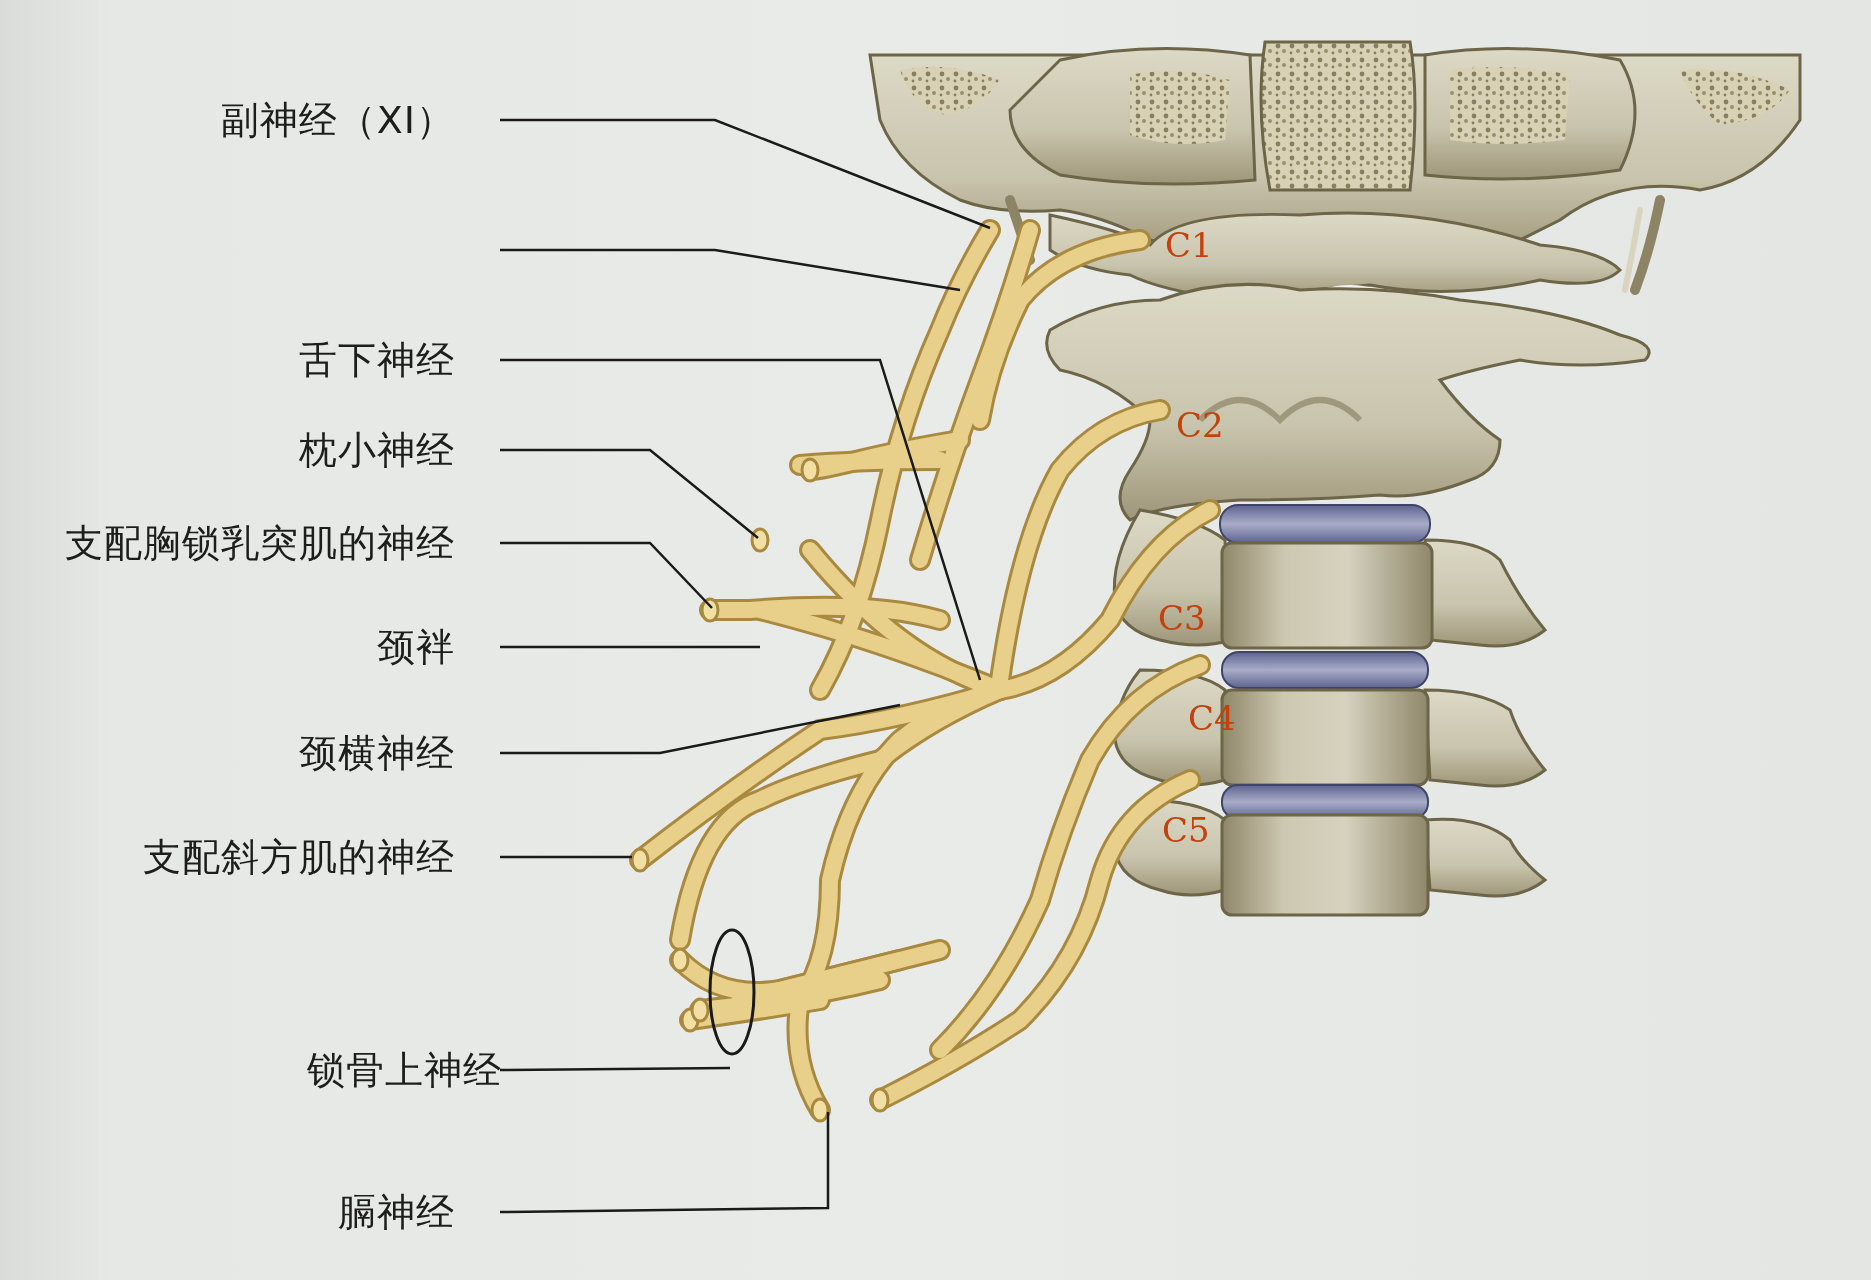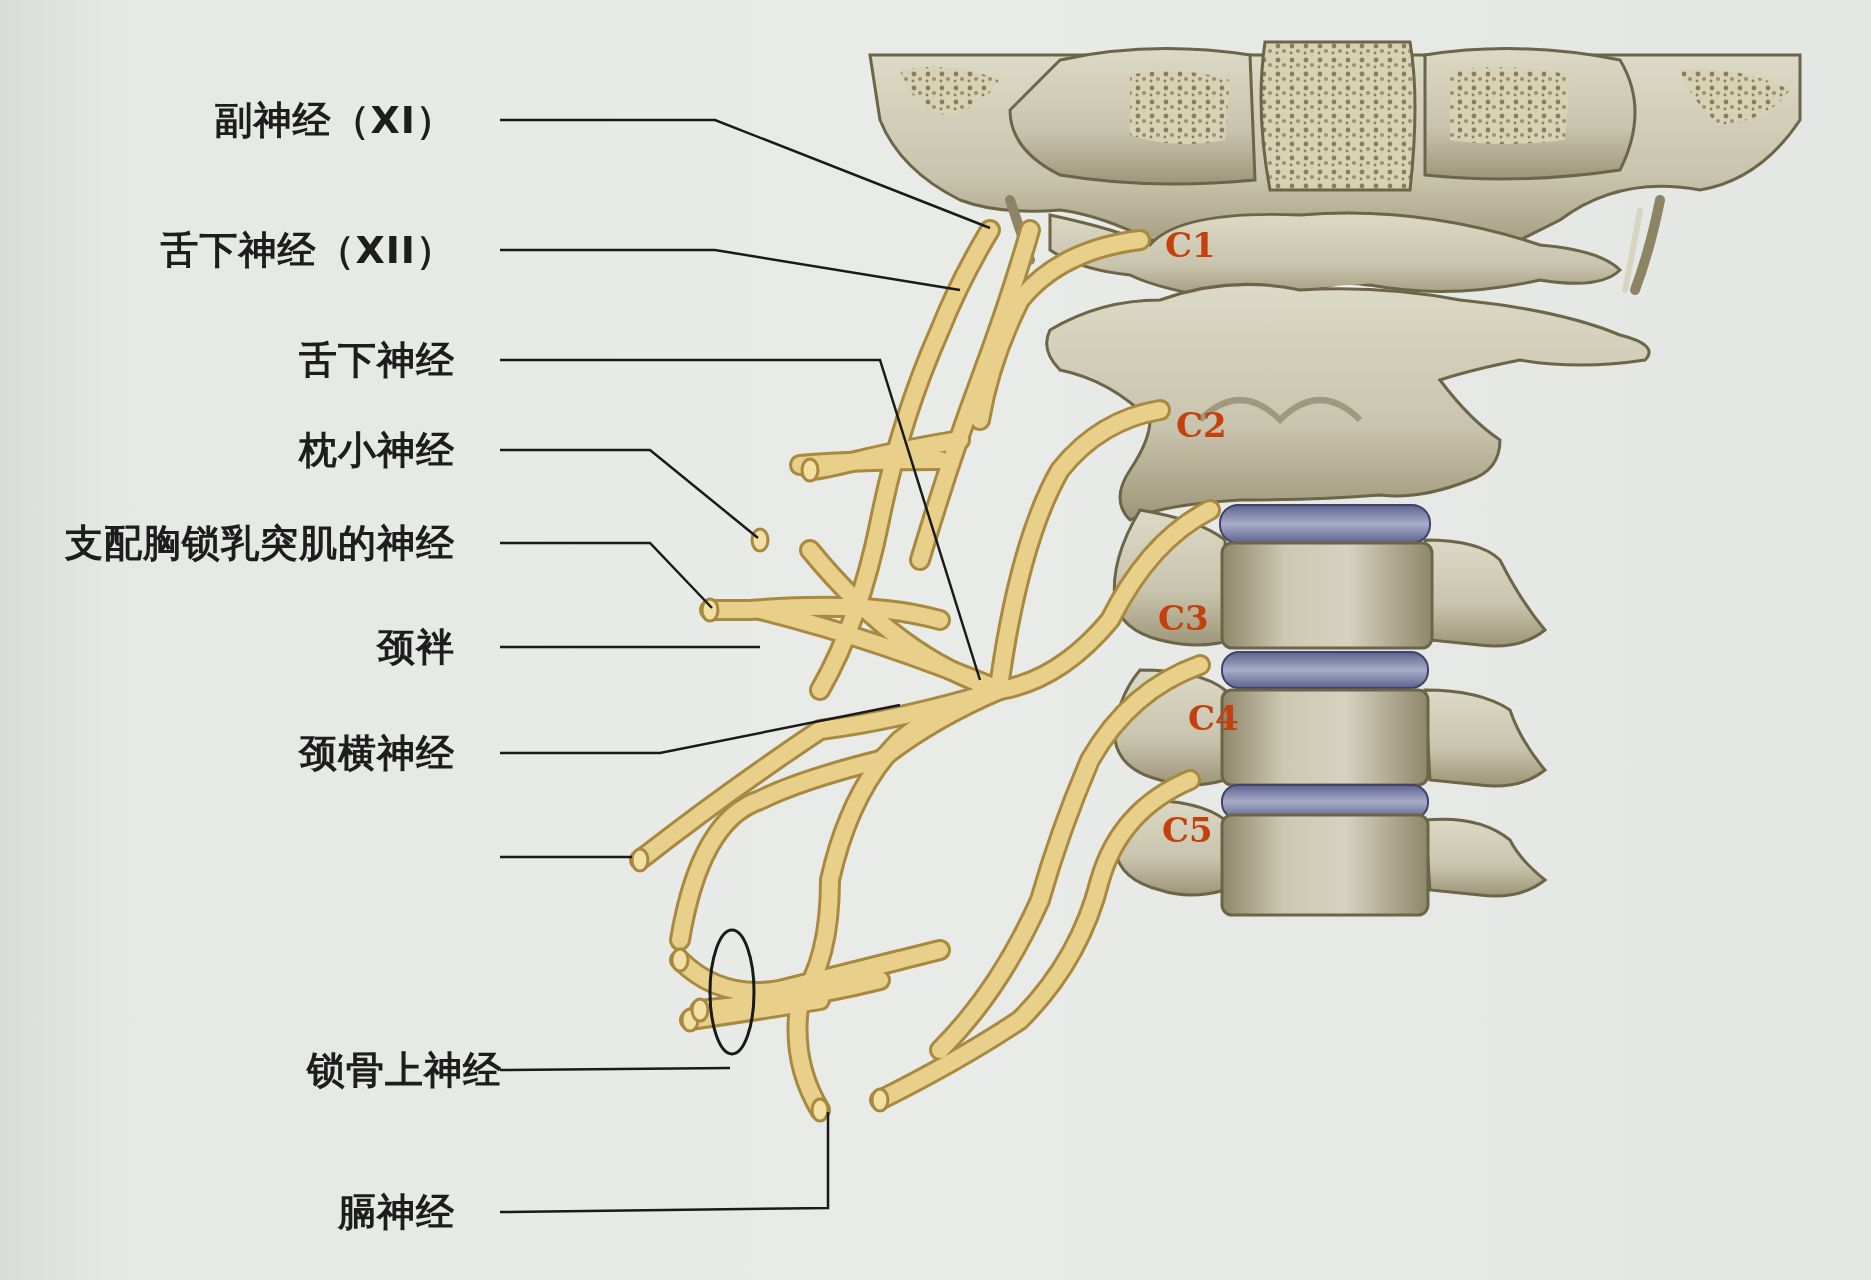--- a/index.html
+++ b/index.html
@@ -2,21 +2,21 @@
 <html><head>
 <meta charset="utf-8">
 <style>
   html, body { margin: 0; padding: 0; }
   body {
     width: 1871px; height: 1280px; overflow: hidden;
     background: linear-gradient(90deg, #d9dcd8 0%, #e6e8e5 6%, #e9ebe8 50%, #e4e6e3 100%);
     font-family: "DejaVu Sans", "Liberation Sans", sans-serif;
     position: relative;
   }
-  #stage { position: absolute; left: 0; top: 0; width: 1841px; height: 1280px; font-weight: bold; }
+  #stage { position: absolute; left: 0; top: 0; width: 1841px; height: 1280px; }
   svg.art { position: absolute; left: 0; top: 0; }
   .label {
     position: absolute;
     font-size: 38px;
     color: #1d1d1d;
     white-space: nowrap;
     letter-spacing: 1px;
     text-align: right;
     line-height: 44px;
     transform: translateY(-50%);
@@ -177,26 +177,26 @@
       <path d="M500,543 L650,543 L712,608"></path>
       <path d="M500,647 L760,647"></path>
       <path d="M500,753 L660,753 L900,705"></path>
       <path d="M500,857 L632,857"></path>
       <path d="M500,1070 L730,1068"></path>
       <path d="M500,1212 L828,1208 L828,1112"></path>
     </g>
   </svg>
 
   <div class="label" style="right:1386px; top:120px;">副神经（XI）</div>
-  <div class="label" style="right:1386px; top:250px;">舌下神经（XII）</div>
   <div class="label" style="right:1386px; top:360px;">舌下神经</div>
   <div class="label" style="right:1386px; top:450px;">枕小神经</div>
   <div class="label" style="right:1386px; top:543px;">支配胸锁乳突肌的神经</div>
   <div class="label" style="right:1386px; top:647px;">颈袢</div>
   <div class="label" style="right:1386px; top:753px;">颈横神经</div>
+  <div class="label" style="right:1386px; top:857px;">支配斜方肌的神经</div>
   <div class="label" style="right:1339px; top:1070px;margin-left:37px;">锁骨上神经</div>
   <div class="label" style="right:1386px; top:1212px;">膈神经</div>
 
   <div class="vlabel" style="left:1165px; top:245px;">C1</div>
   <div class="vlabel" style="left:1176px; top:425px;">C2</div>
   <div class="vlabel" style="left:1158px; top:578px;margin-top:40px;">C3</div>
   <div class="vlabel" style="left:1168px; top:718px;margin-left:20px;">C4</div>
   <div class="vlabel" style="left:1162px; top:830px;">C5</div>
 
 </div>

